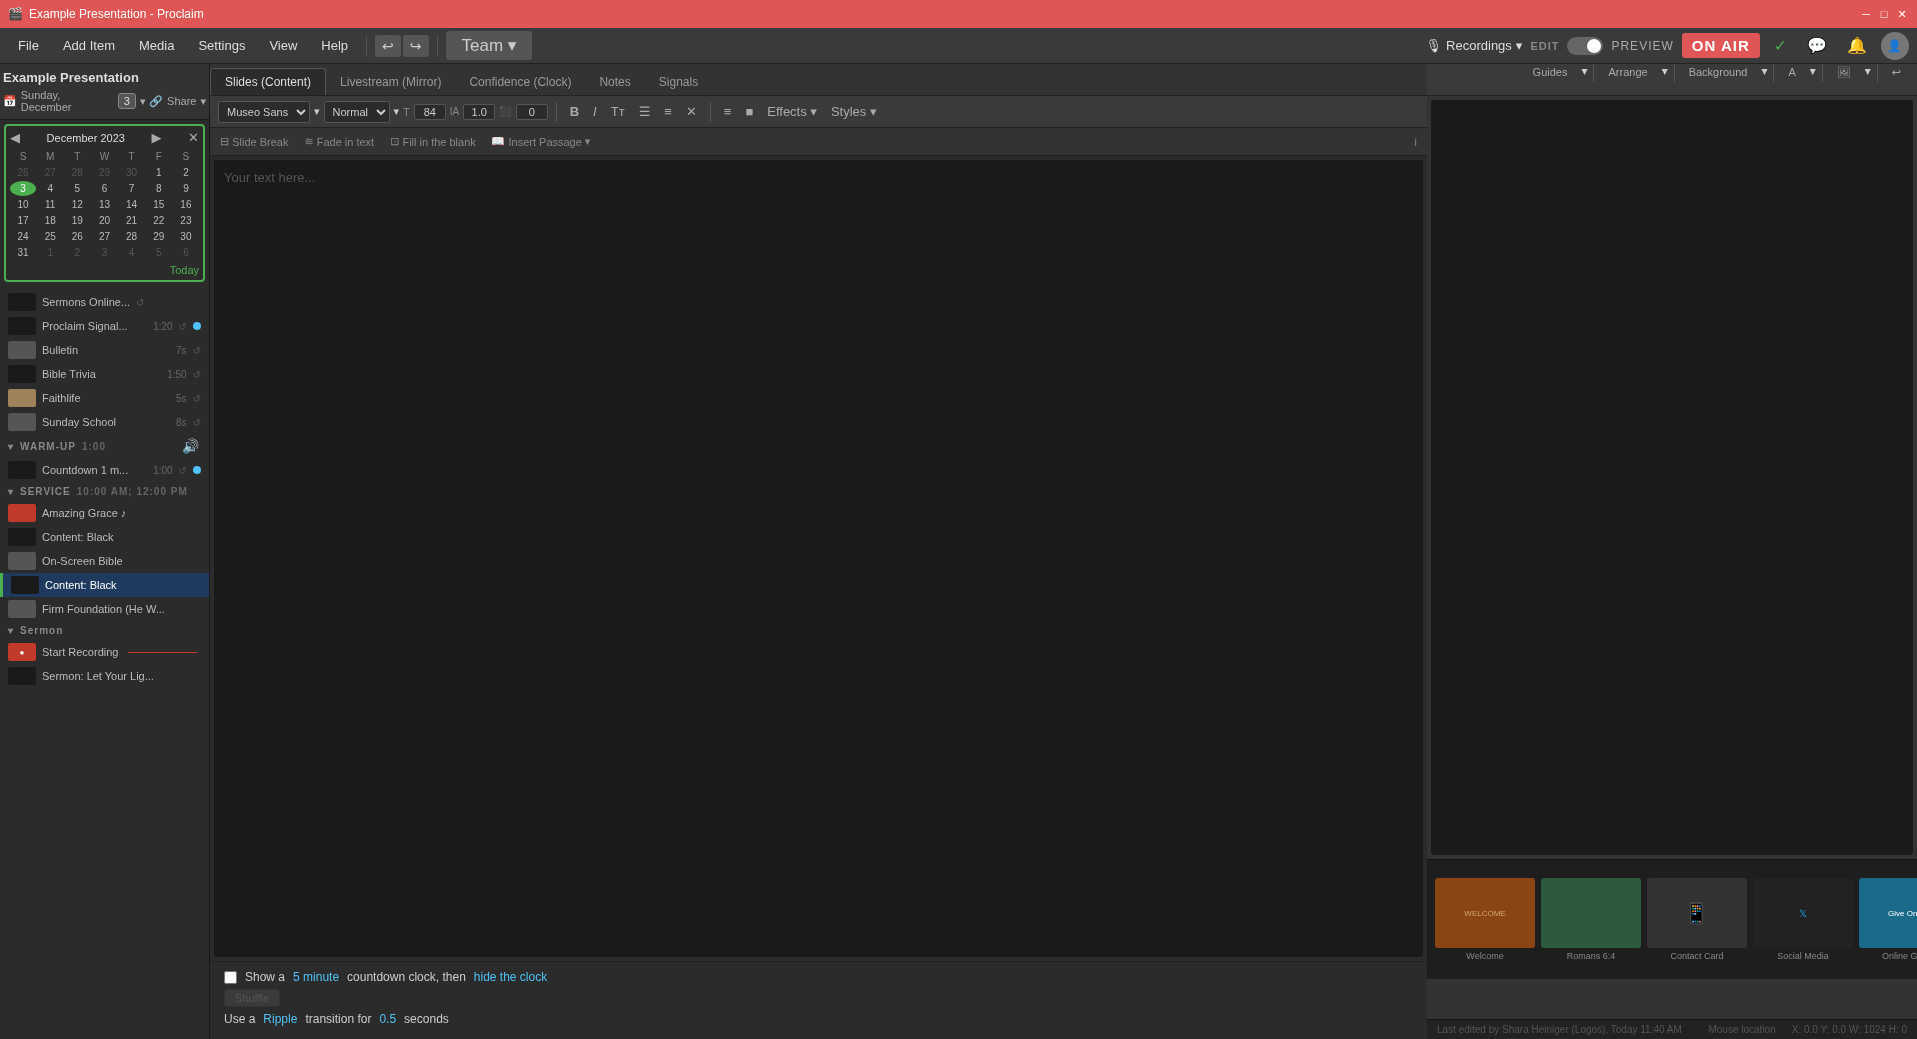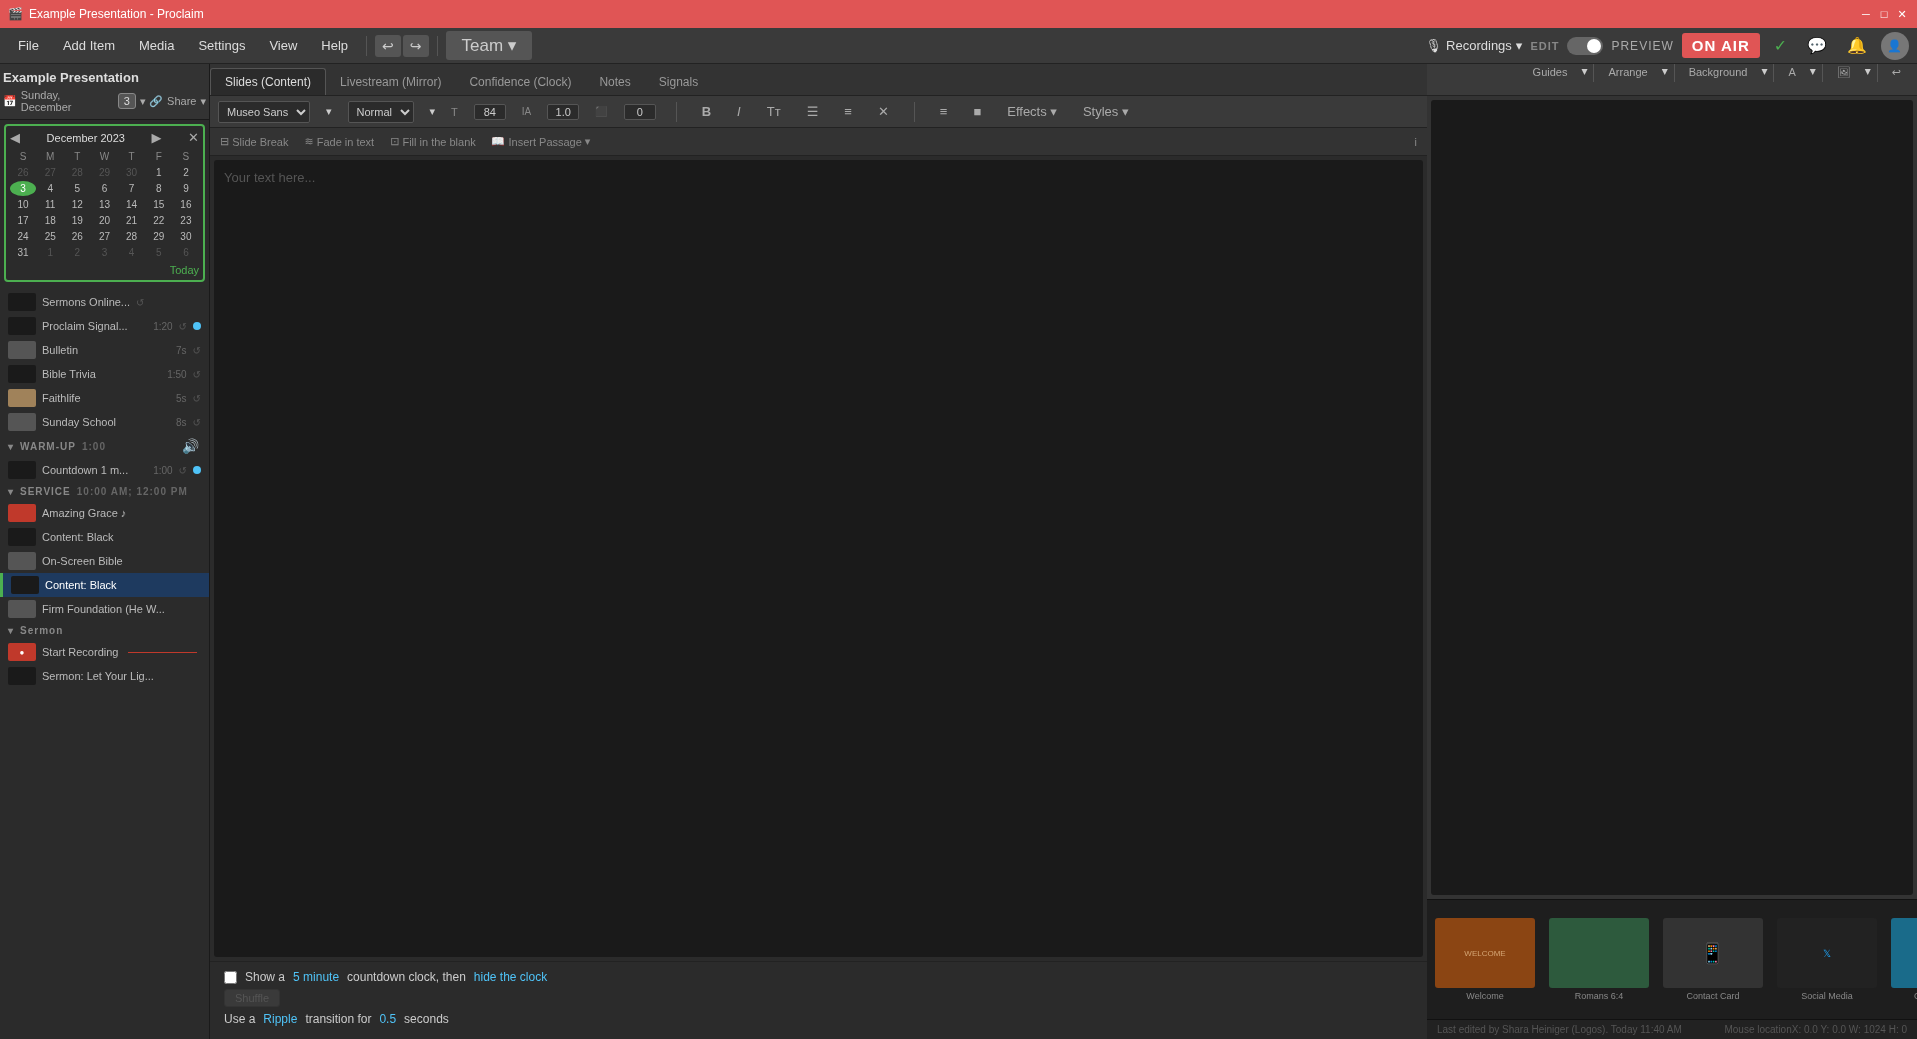--- a/index.html
+++ b/index.html
@@ -304,21 +304,21 @@
     }
 
     
     #format-toolbar {
       height: 32px;
       background: #3a3a3a;
       border-bottom: 1px solid #222;
       display: flex;
       align-items: center;
       padding: 0 8px;
-      gap: 16px;
+      gap: 4px;
       font-size: 11px;
     }
     .format-select {
       background: #2b2b2b;
       border: 1px solid #555;
       color: #ccc;
       padding: 2px 4px;
       border-radius: 2px;
       font-size: 11px;
       height: 22px;
@@ -453,21 +453,21 @@
     }
 
     
     #thumbnail-strip {
       height: 120px;
       background: #1e1e1e;
       border-top: 1px solid #111;
       display: flex;
       align-items: center;
       padding: 4px 8px;
-      gap: 14px;
+      gap: 6px;
       overflow-x: auto;
     }
     .thumb-item {
       flex-shrink: 0;
       display: flex;
       flex-direction: column;
       align-items: center;
       gap: 3px;
       cursor: pointer;
     }
@@ -493,20 +493,22 @@
     
     #statusbar {
       height: 20px;
       background: #222;
       border-top: 1px solid #111;
       display: flex;
       align-items: center;
       padding: 0 10px;
       font-size: 10px;
       color: #555;
+      gap: 16px;
+      margin-top: 40px;
     }
 
     .scrollbar-thin::-webkit-scrollbar { width: 4px; height: 4px; }
     .scrollbar-thin::-webkit-scrollbar-track { background: #222; }
     .scrollbar-thin::-webkit-scrollbar-thumb { background: #555; border-radius: 2px; }
 
     
     .vol-icon { color: #aaa; font-size: 14px; cursor: pointer; }
 
     

